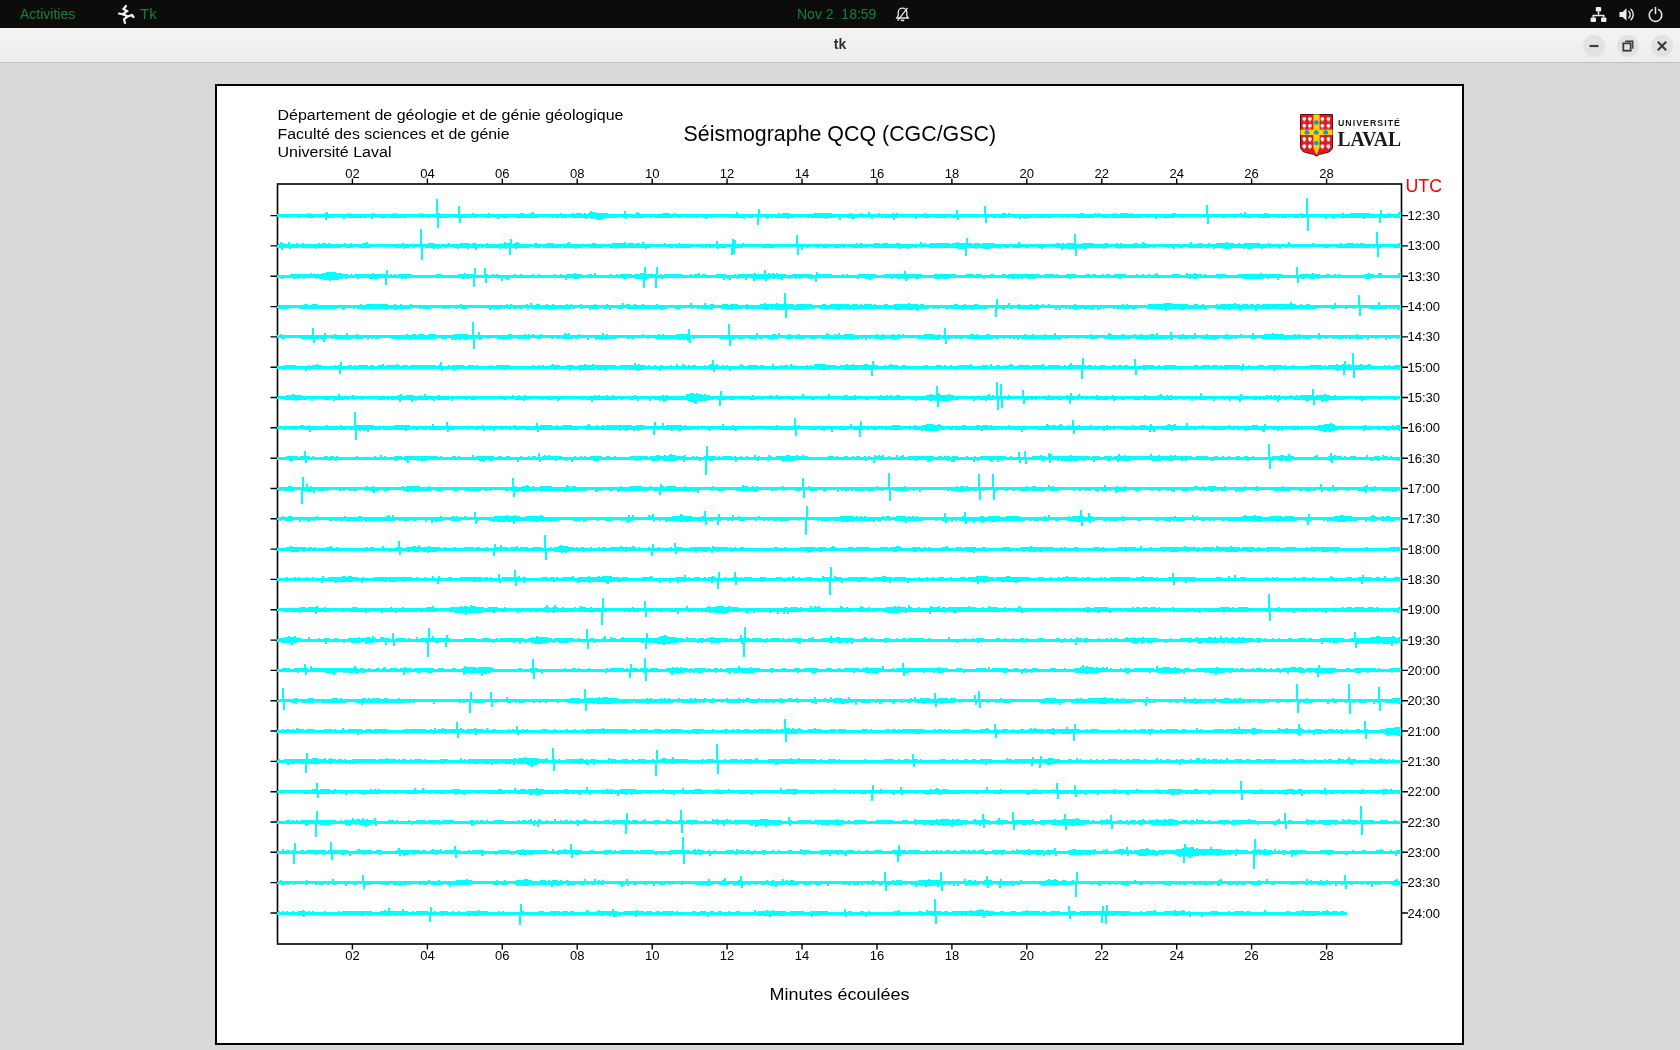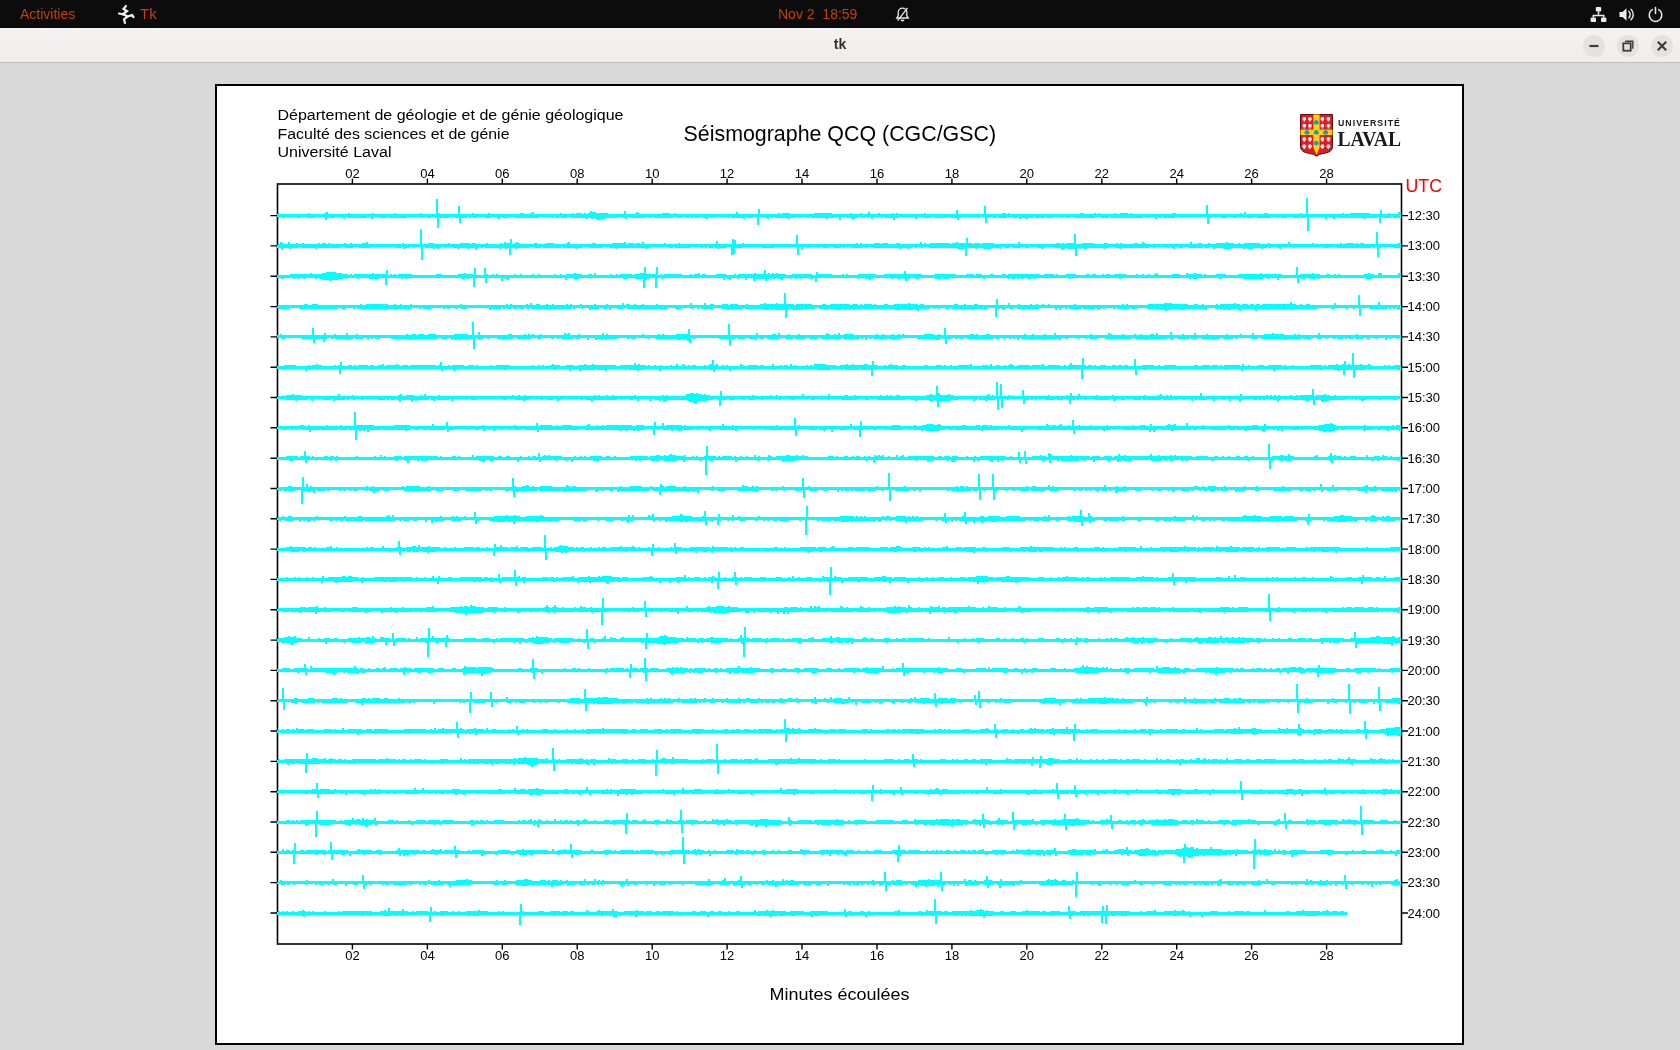--- a/index.html
+++ b/index.html
@@ -1,31 +1,31 @@
 <!DOCTYPE html>
 <html><head><meta charset="utf-8"><style>
 html,body{margin:0;padding:0;width:1680px;height:1050px;overflow:hidden;background:#d9d9d9;font-family:"Liberation Sans",sans-serif}
-.topbar{position:absolute;left:0;top:0;width:1680px;height:36px;background:#0c0c0c;color:#c2410c;font-size:14px}
+.topbar{position:absolute;left:0;top:0;width:1680px;height:36px;background:#0c0c0c;color:#15803d;font-size:14px}
 .topbar span{position:absolute;top:4px;line-height:20px}
 .titlebar{position:absolute;left:0;top:28px;width:1680px;height:35px;background:linear-gradient(#f4f3f2,#eeedec);border-bottom:1px solid #c0bfbe;box-sizing:border-box}
 .titlebar .t{position:absolute;left:0;width:100%;top:8px;text-align:center;font-weight:bold;font-size:14px;color:#2f2f2f}
 .wbtn{position:absolute;top:6.5px;width:22px;height:22px;border-radius:50%;background:#e3e2e1}
 .wbtn svg{display:block}
 </style></head><body>
 <div class="topbar">
 <span style="left:20px">Activities</span>
 <svg width="20" height="22" viewBox="0 0 20 22" style="position:absolute;left:116px;top:3px">
 <g stroke="#f2f2f2" stroke-width="2.2" stroke-linecap="round" fill="none">
 <path d="M10 3 l-2.5 3 l3.5 2 l-4 3 l4.5 2.5 l-3.5 3 l1 3.5"></path>
 <path d="M3 10.5 l4.5 1"></path>
 <path d="M11.5 13.5 l4.5 -1.5 l1.5 2"></path>
 </g>
     </svg>
 <span style="left:140px;font-size:15px">Tk</span>
-<span style="left:778px">Nov 2&nbsp; 18:59</span>
+<span style="left:797px">Nov 2&nbsp; 18:59</span>
 <svg width="17" height="17" viewBox="0 0 17 17" style="position:absolute;left:894px;top:6px">
 <g stroke="#e8e8e8" stroke-width="1.3" fill="none">
 <path d="M8.5 2.2 a4.3 4.3 0 0 1 4.3 4.3 v3.2 l1.5 2.3 h-11.6 l1.5 -2.3 v-3.2 a4.3 4.3 0 0 1 4.3 -4.3z"></path>
 <path d="M7 13.8 a1.6 1.6 0 0 0 3 0" fill="#e8e8e8"></path>
 <path d="M13.6 1.8 L3.6 14.6"></path>
 </g>
     </svg>
 <svg width="17" height="17" viewBox="0 0 17 17" style="position:absolute;left:1590px;top:6px">
 <g fill="#ededed" stroke="none">
 <rect x="5.8" y="1" width="5.4" height="4.6" rx="1"></rect>

